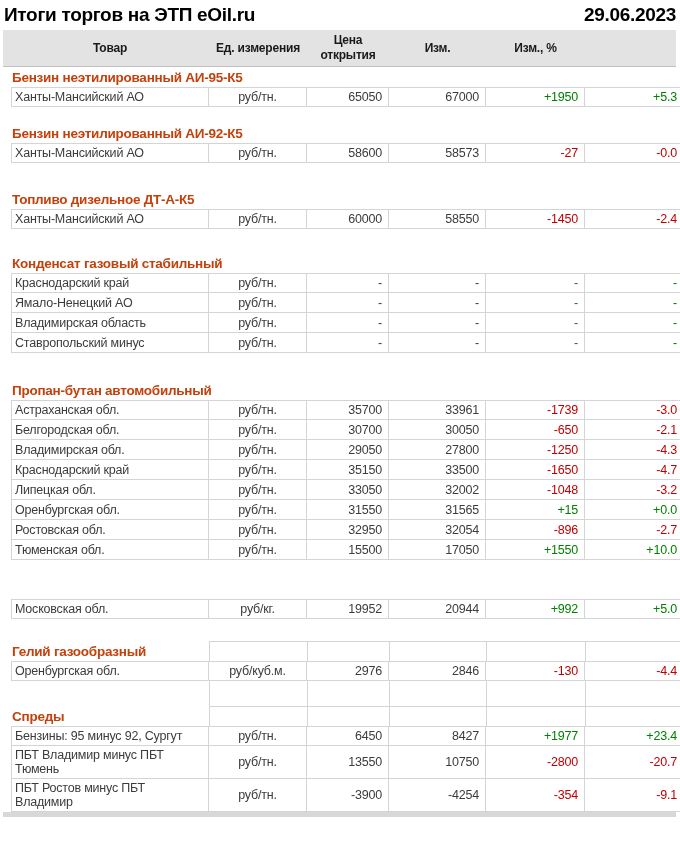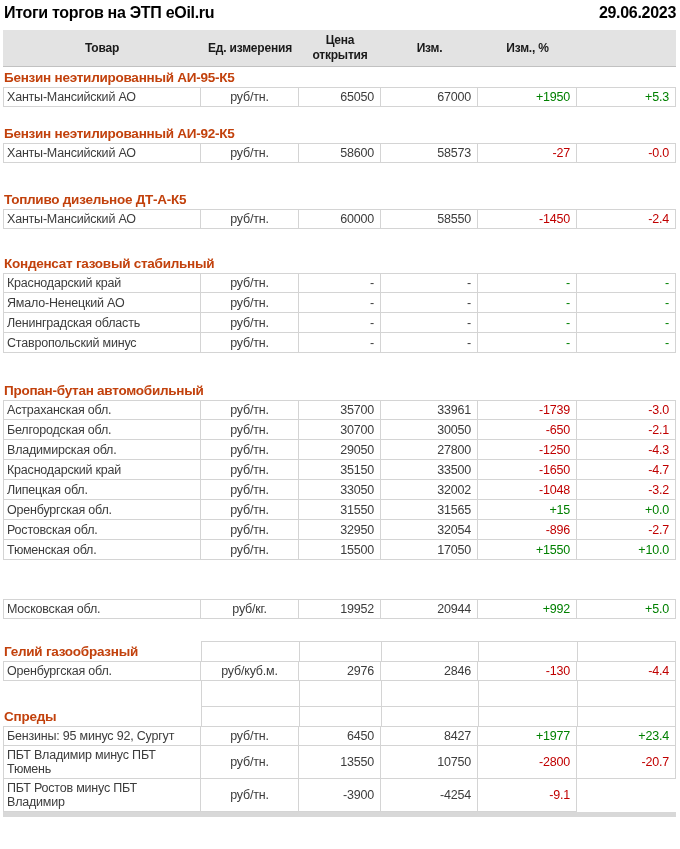--- a/index.html
+++ b/index.html
@@ -15,25 +15,25 @@
     width:680px;background:#ffffff;
     font-family:"Liberation Sans","DejaVu Sans",sans-serif;
     color:var(--txt);
   }
   .page{width:680px;padding:0 3px;}
   .titlebar{
     display:flex;justify-content:space-between;align-items:baseline;
     padding:4px 1px 3px 1px;height:30px;
   }
   .titlebar .ttl,.titlebar .dt{
-    font-size:16px;font-weight:bold;color:#000;letter-spacing:-0.3px;
+    font-size:19px;font-weight:bold;color:#000;letter-spacing:-0.3px;
     white-space:nowrap;
   }
   .tbl{width:673px;}
-  .row{display:grid;grid-template-columns:198px 98px 82px 97px 99px 99px;}
+  .row{display:grid;grid-template-columns:198px 98px 82px 97px 99px 99px;padding-left:8px;}
   
   .header-row{background:var(--hdr-bg);border-bottom:1px solid var(--hdr-border);height:37px;}
   .hc{
     display:flex;align-items:center;justify-content:center;text-align:center;
     font-size:12px;font-weight:bold;color:#1a1a1a;line-height:1.25;letter-spacing:-0.2px;
     padding:1px 4px;
   }
   
   .sect-title-row{min-height:20px;}
   .sect-title{
@@ -129,21 +129,21 @@
       </div>
       <div class="row data-row">
         <div class="cell c-product">Ямало-Ненецкий АО</div>
         <div class="cell c-unit">руб/тн.</div>
         <div class="cell c-num">-</div>
         <div class="cell c-num">-</div>
         <div class="cell c-num up">-</div>
         <div class="cell c-num up">-</div>
       </div>
       <div class="row data-row">
-        <div class="cell c-product">Ленинградская область</div>
+        <div class="cell c-product">Владимирская область</div>
         <div class="cell c-unit">руб/тн.</div>
         <div class="cell c-num">-</div>
         <div class="cell c-num">-</div>
         <div class="cell c-num up">-</div>
         <div class="cell c-num up">-</div>
       </div>
       <div class="row data-row">
         <div class="cell c-product">Ставропольский минус</div>
         <div class="cell c-unit">руб/тн.</div>
         <div class="cell c-num">-</div>
@@ -275,17 +275,18 @@
         <div class="cell c-num">13550</div>
         <div class="cell c-num">10750</div>
         <div class="cell c-num down">-2800</div>
         <div class="cell c-num down">-20.7</div>
       </div>
       <div class="row data-row">
         <div class="cell c-product">ПБТ Ростов минус ПБТ Владимир</div>
         <div class="cell c-unit">руб/тн.</div>
         <div class="cell c-num">-3900</div>
         <div class="cell c-num">-4254</div>
+        <div class="cell c-num down">-354</div>
         <div class="cell c-num down">-9.1</div>
       </div>
     </div>
   <div class="bottom-bar"></div>
 </div>
 
 </body></html>

